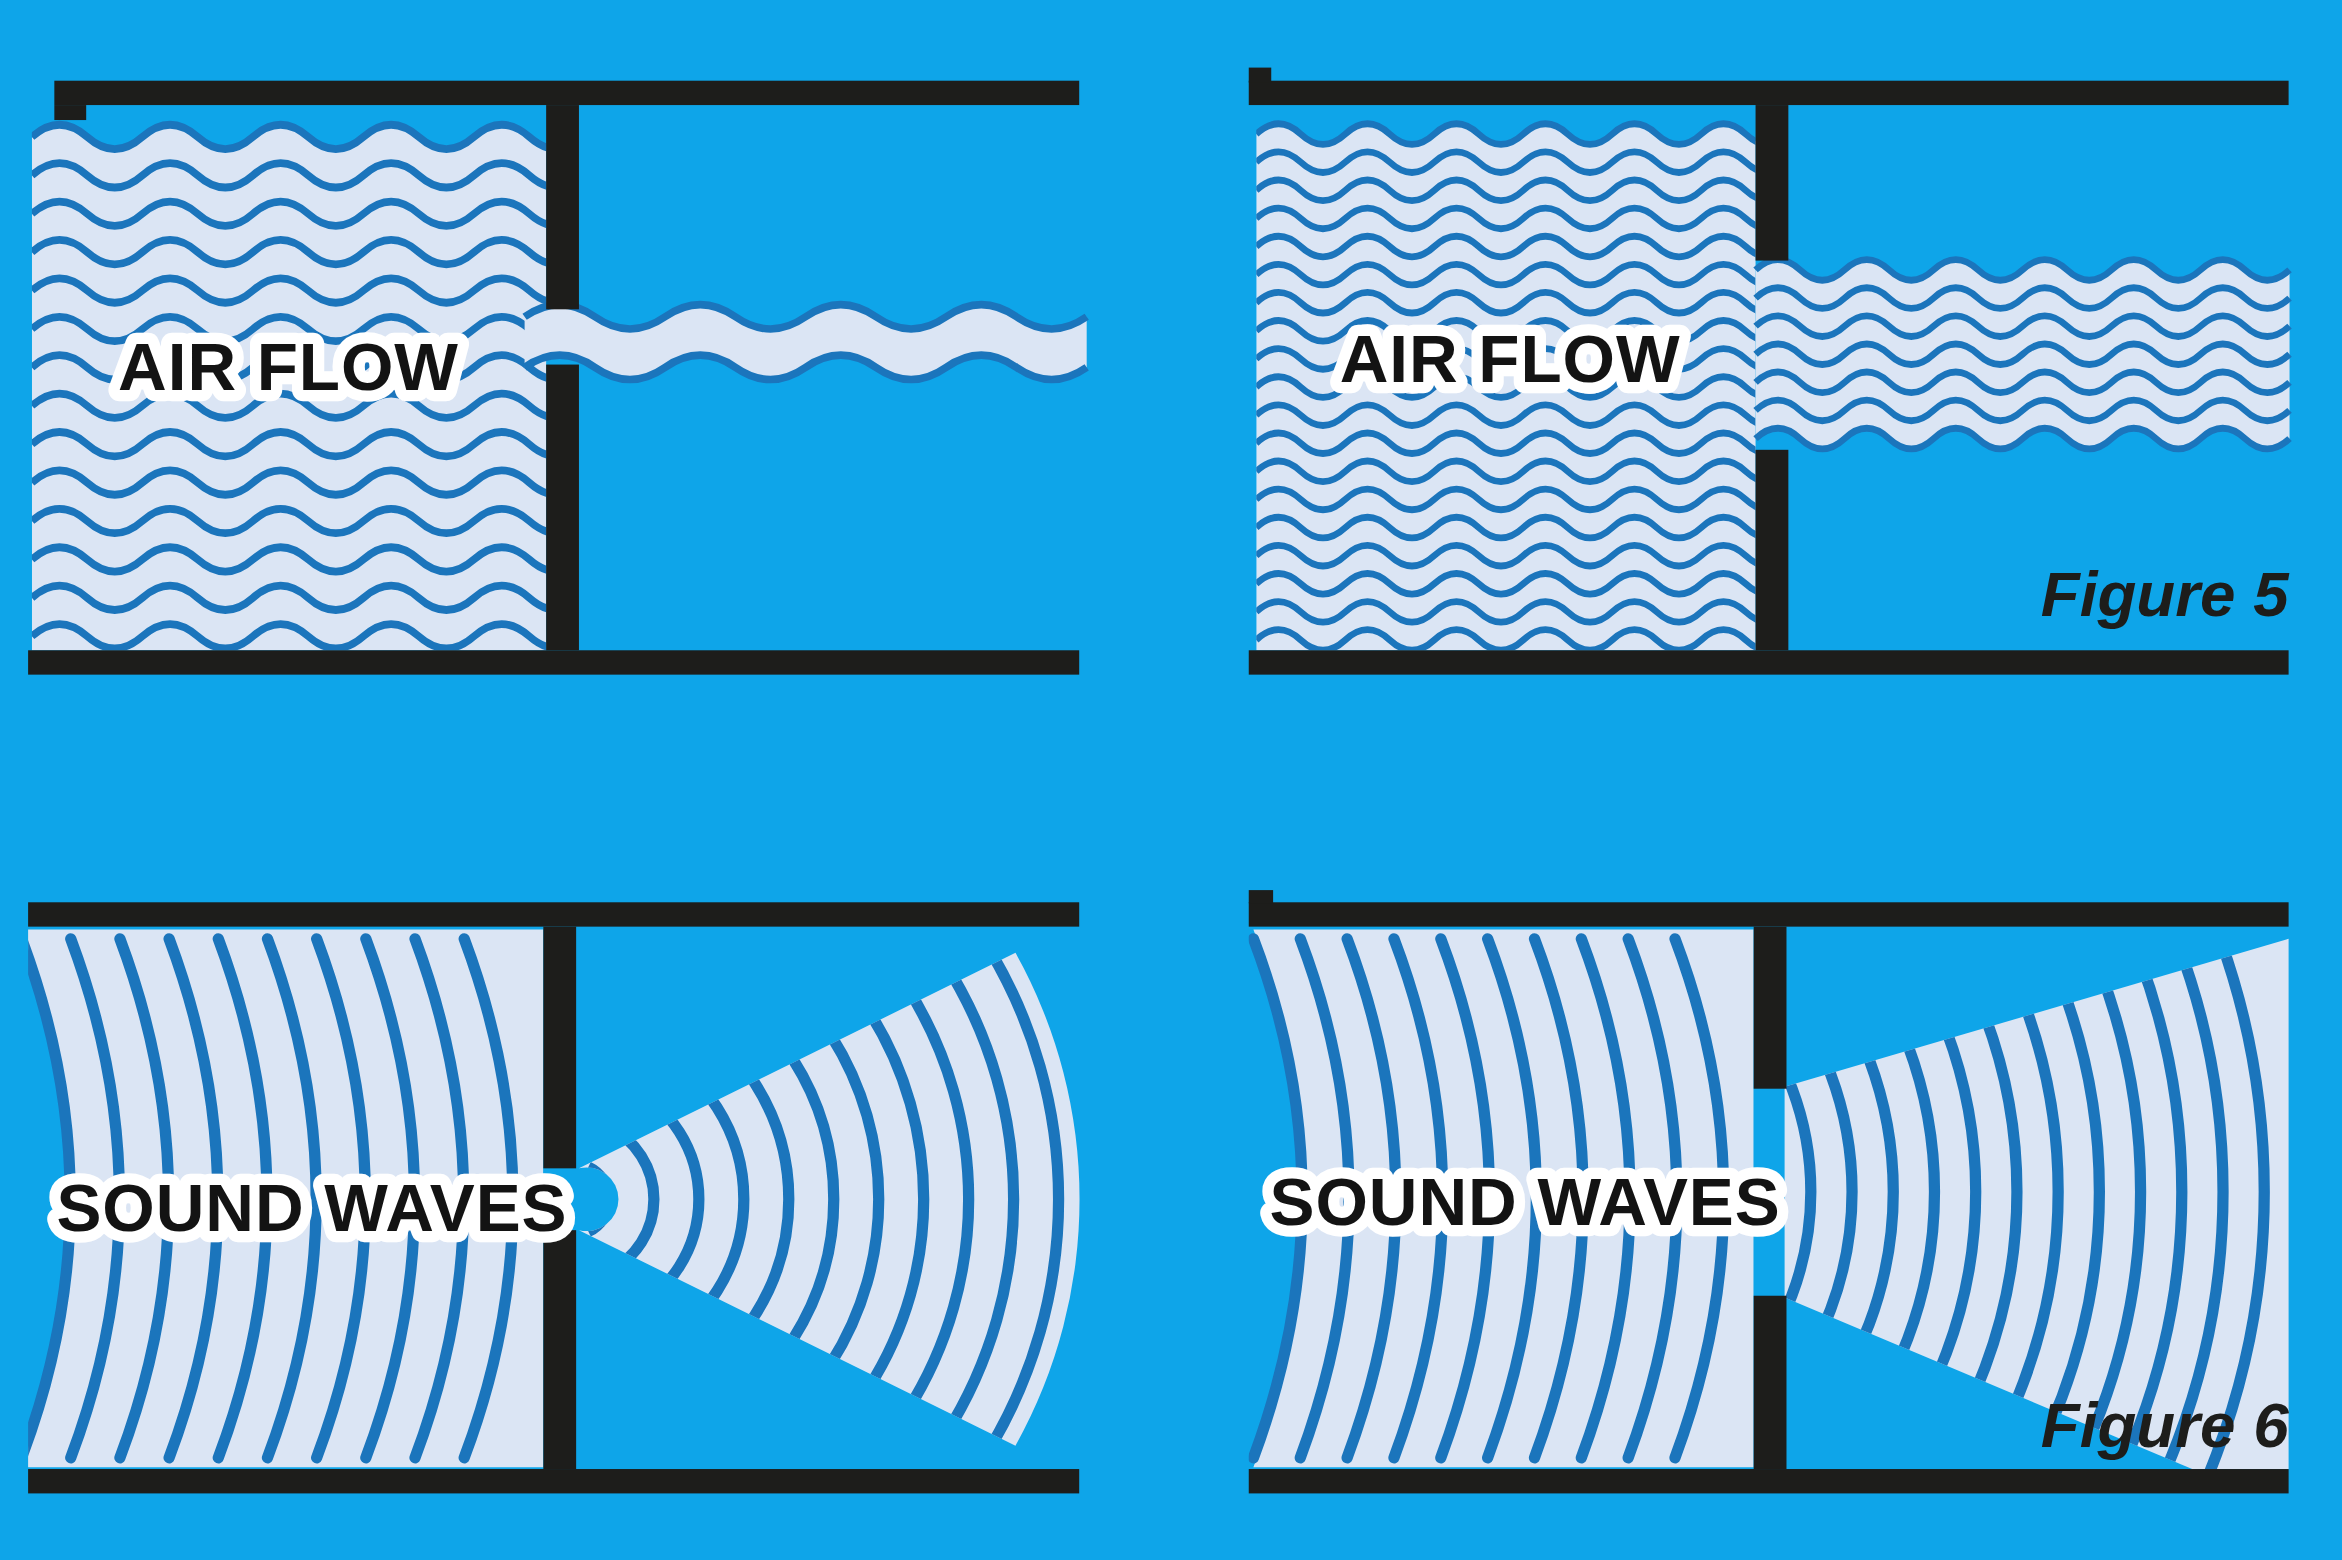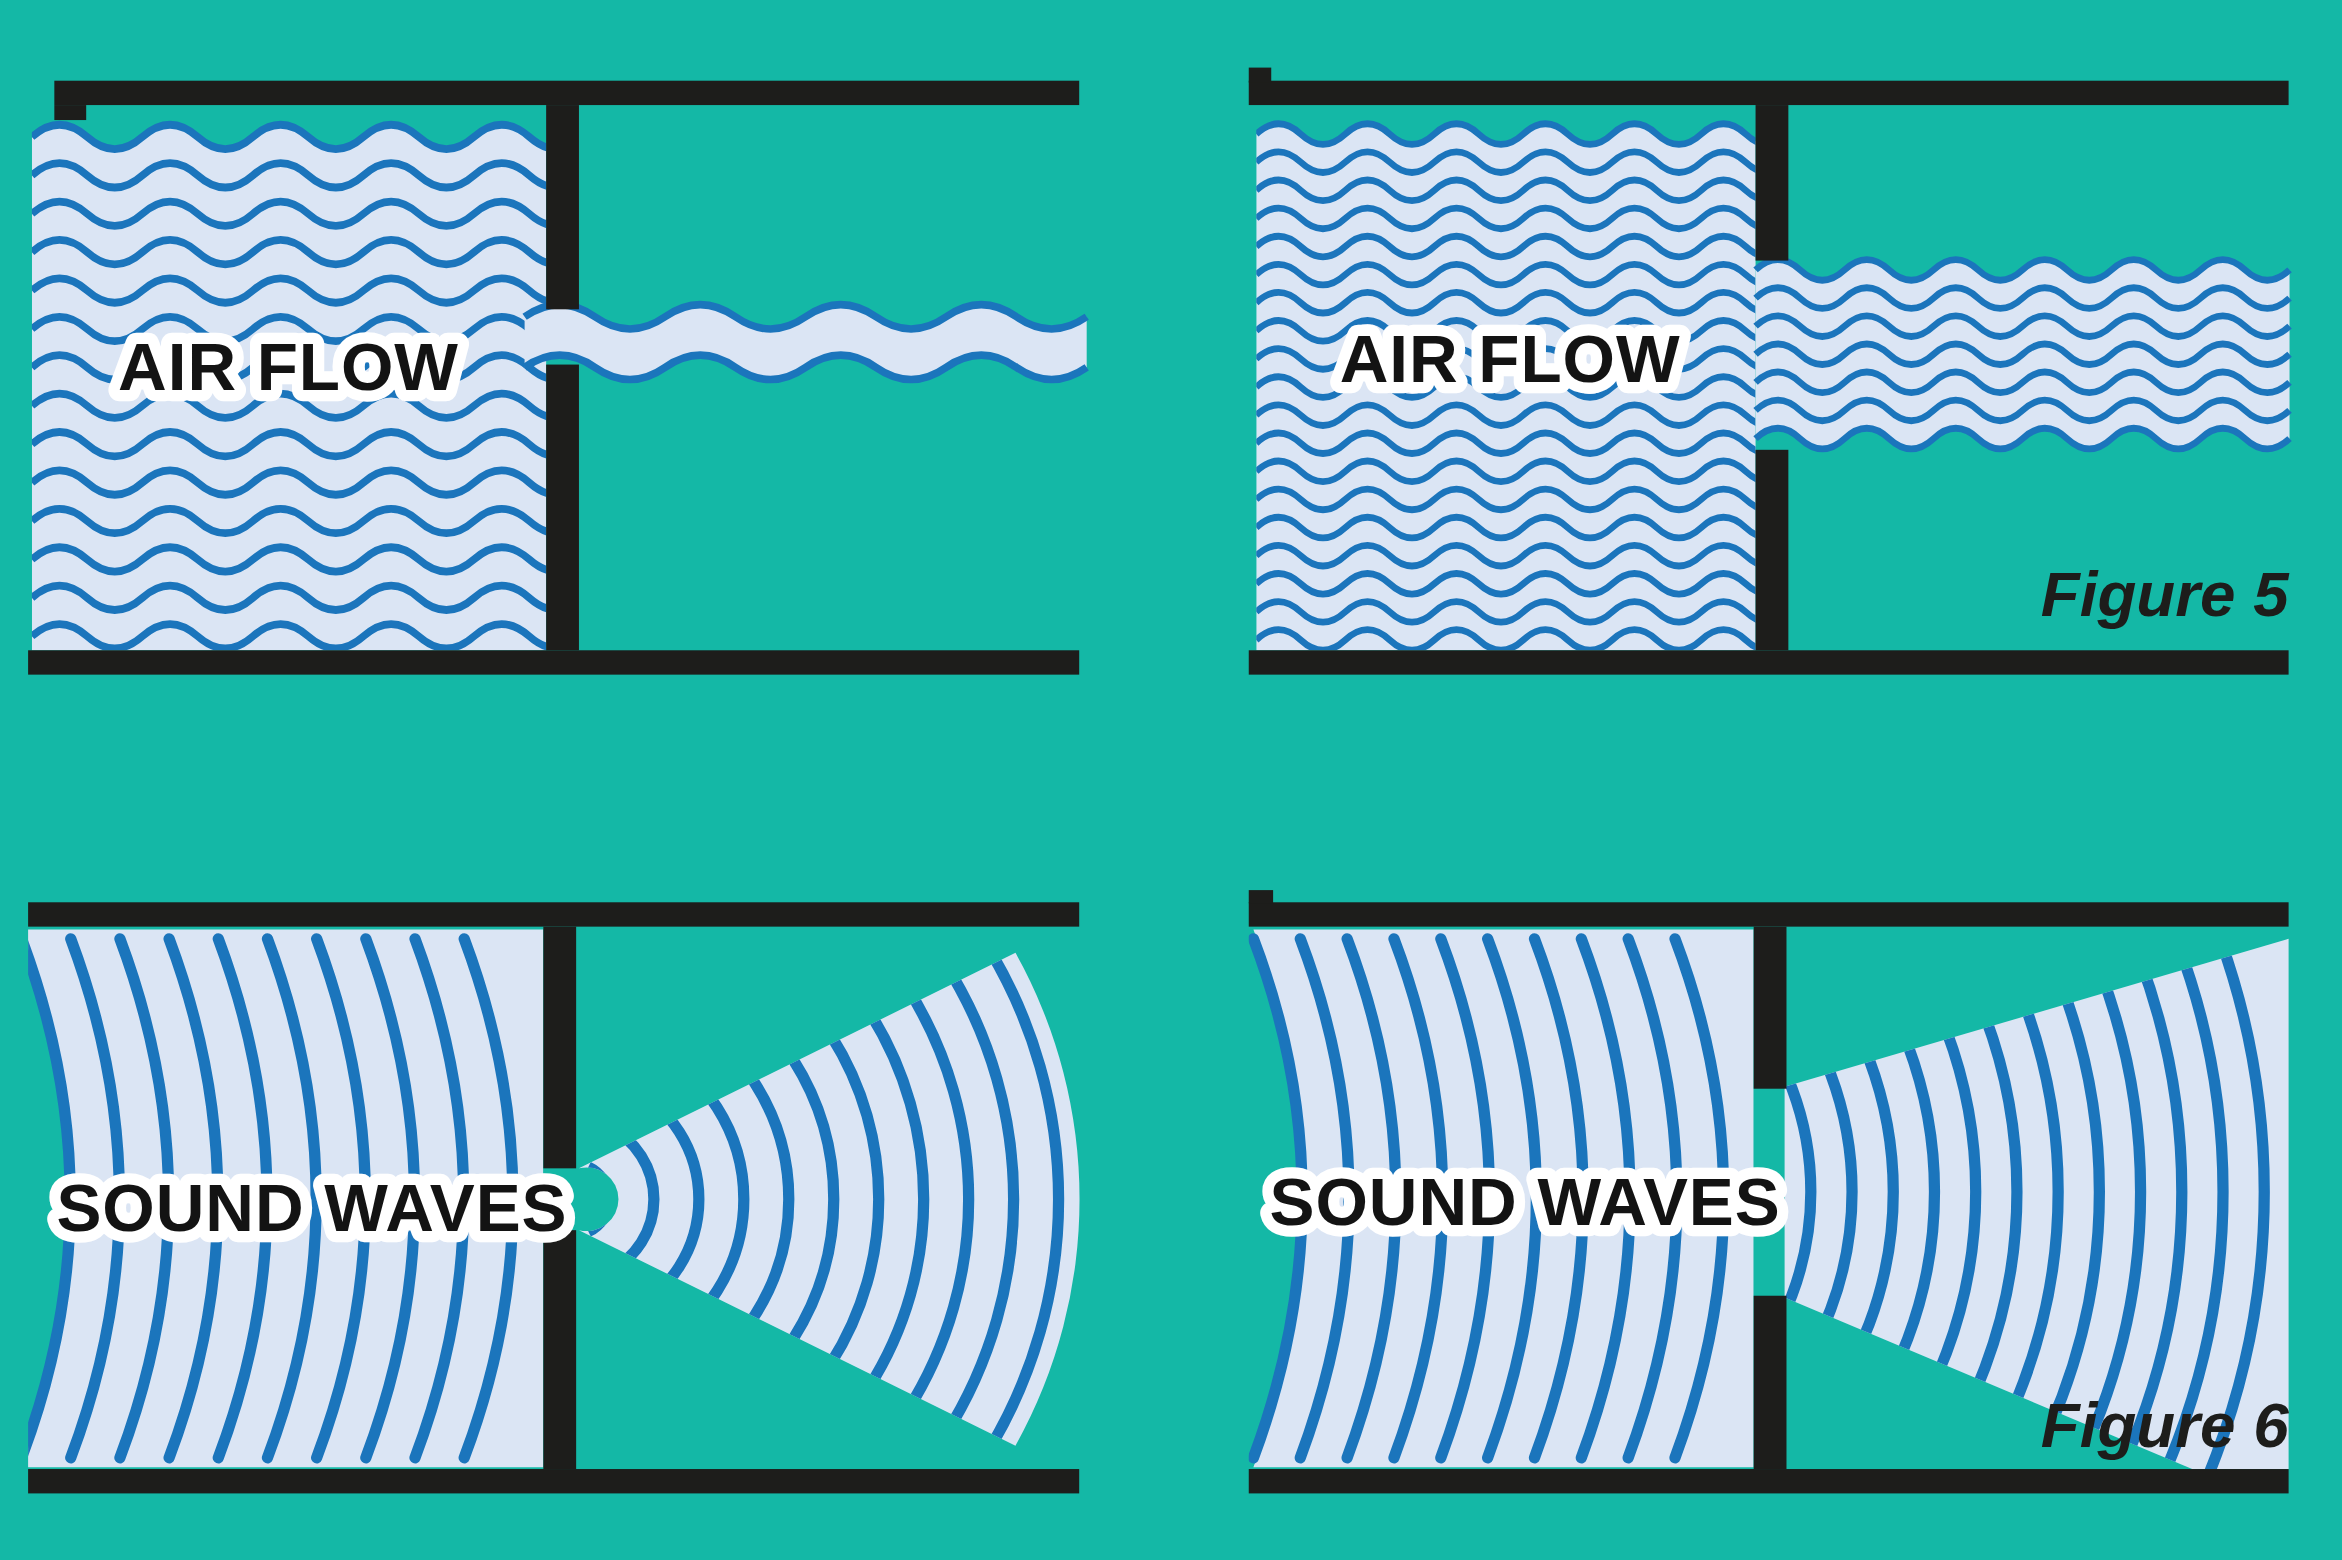--- a/index.html
+++ b/index.html
@@ -1,16 +1,16 @@
 <!DOCTYPE html>
 <html style="font-size:15px"><head>
 <meta charset="utf-8">
 <style>
   html,body{margin:0;padding:0;background:#ffffff;}
-  .stage{position:relative;width:2342px;height:1561px;background:#14b8a6;overflow:hidden;}
+  .stage{position:relative;width:2342px;height:1561px;background:#0ea5e9;overflow:hidden;}
   svg{display:block;}
   .label{
     font-family:"Liberation Sans",sans-serif;
     font-weight:700;
     font-size:72px;
     letter-spacing:1px;
     paint-order:stroke;
     stroke:#ffffff;
     stroke-width:24px;
     stroke-linejoin:round;

